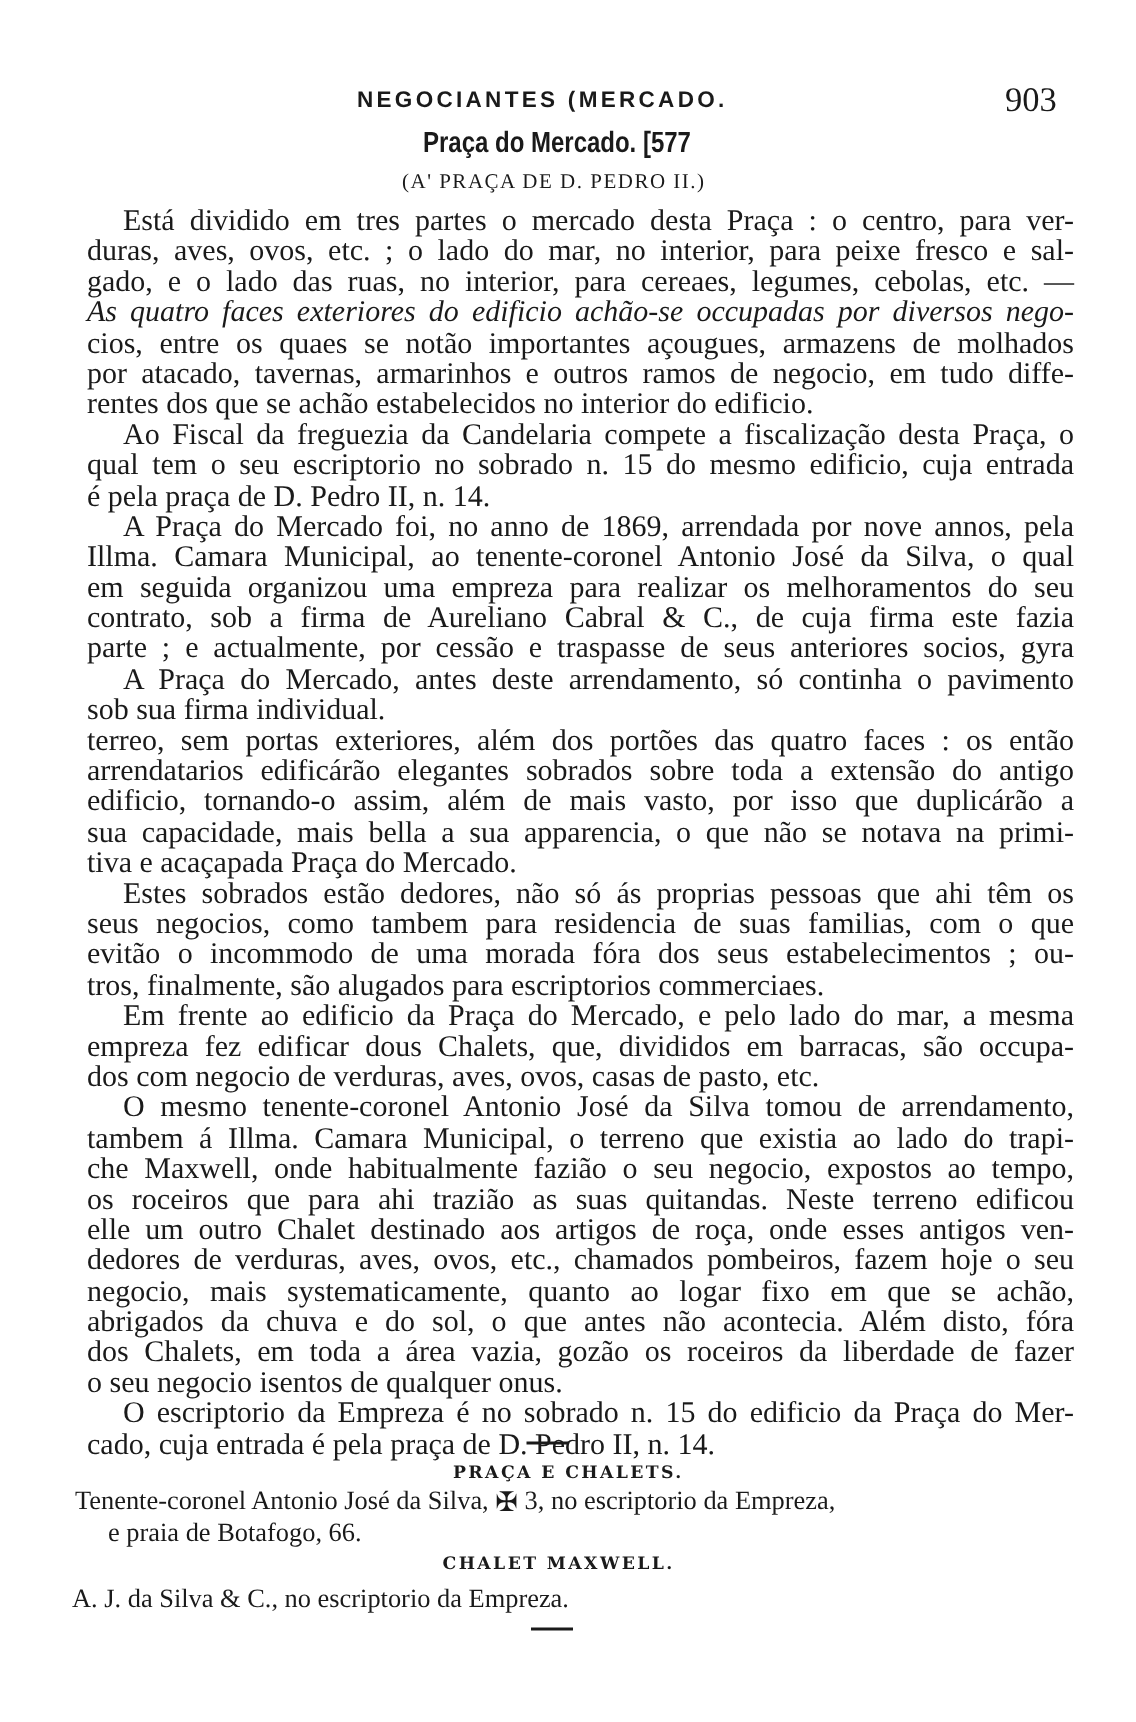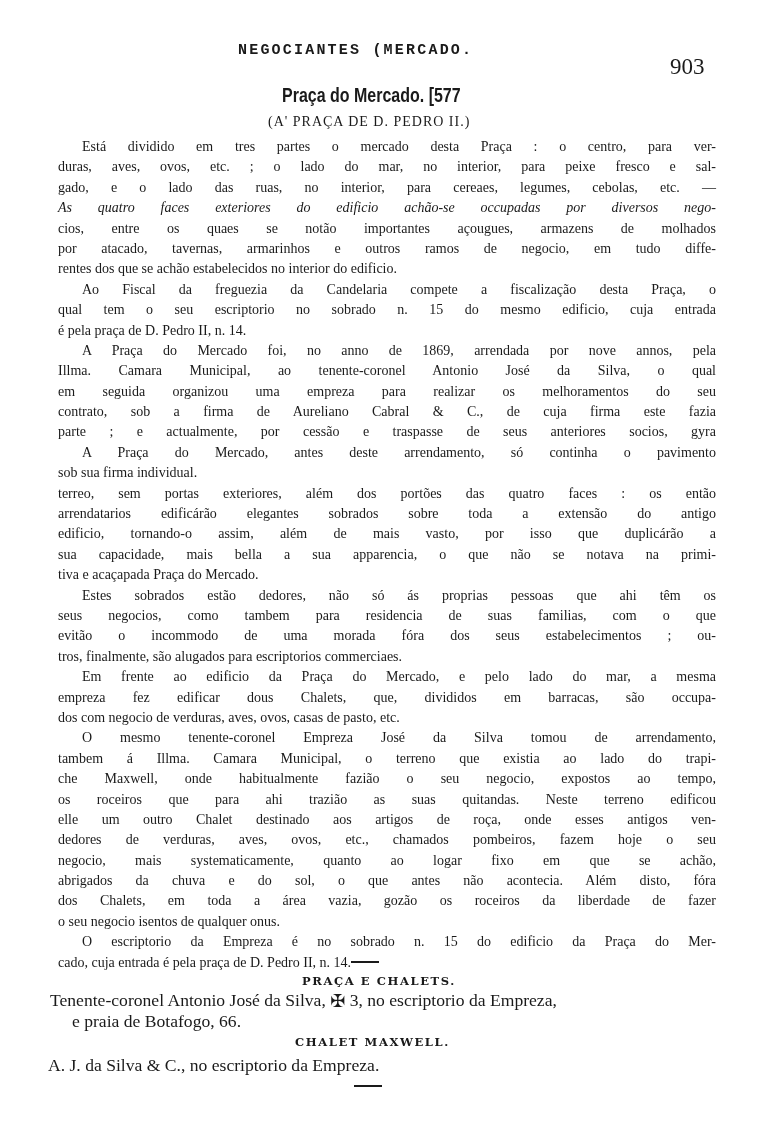--- a/index.html
+++ b/index.html
@@ -3,41 +3,41 @@
   <meta charset="utf-8">
   <style>
     html, body { margin: 0; padding: 0; background: #ffffff; }
     body {
       width: 757px; height: 1148px; position: relative; overflow: hidden;
       font-family: "Liberation Serif", "DejaVu Serif", serif;
       color: #1a1a1a;
     }
     .page { position: absolute; left: 0; top: 0; width: 757px; height: 1148px; }
     .running-head {
-      position: absolute; top: 42px; left: 238px;
-      font-family: Liberation Mono, monospace; font-weight: bold;
+      position: absolute; top: 58px; left: 238px;
+      font-family: Liberation Sans, sans-serif; font-weight: bold;
       font-size: 15px; letter-spacing: 2.2px;
     }
     .page-number {
       position: absolute; top: 54px; left: 670px;
       font-size: 23px; letter-spacing: 0px;
     }
     .section-title {
       position: absolute; top: 84px; left: 282px;
       font-size: 19.5px; font-weight: bold;
       font-family: "Liberation Sans", sans-serif; font-stretch: condensed;
       transform: scaleX(0.82); transform-origin: left top;
     }
     .subtitle {
       position: absolute; top: 114px; left: 268px;
       font-size: 14px; letter-spacing: 1px; font-variant: small-caps;
     }
     .body-text {
       position: absolute; left: 58px; top: 137px; width: 658px;
-      font-size: 14px; line-height: 20.4px;
+      font-size: 20px; line-height: 20.4px;
     }
     .line { white-space: nowrap; display: block; text-align: justify; text-align-last: justify; height: 20.4px; }
     .line.last { text-align-last: left; }
     .line.indent { padding-left: 24px; }
     .rule { position: absolute; height: 2px; background: #1a1a1a; }
     .heading-caps {
       position: absolute; font-size: 11.5px; letter-spacing: 1.6px; font-weight: bold;
       font-family: "DejaVu Serif", serif;
     }
     .entry {
@@ -84,21 +84,21 @@
 
     <span class="line indent">Estes sobrados estão dedores, não só ás proprias pessoas que ahi têm os</span>
     <span class="line">seus negocios, como tambem para residencia de suas familias, com o que</span>
     <span class="line">evitão o incommodo de uma morada fóra dos seus estabelecimentos ; ou-</span>
     <span class="line last">tros, finalmente, são alugados para escriptorios commerciaes.</span>
 
     <span class="line indent">Em frente ao edificio da Praça do Mercado, e pelo lado do mar, a mesma</span>
     <span class="line">empreza fez edificar dous Chalets, que, divididos em barracas, são occupa-</span>
     <span class="line last">dos com negocio de verduras, aves, ovos, casas de pasto, etc.</span>
 
-    <span class="line indent">O mesmo tenente-coronel Empreza José da Silva tomou de arrendamento,</span>
+    <span class="line indent">O mesmo tenente-coronel Antonio José da Silva tomou de arrendamento,</span>
     <span class="line">tambem á Illma. Camara Municipal, o terreno que existia ao lado do trapi-</span>
     <span class="line">che Maxwell, onde habitualmente fazião o seu negocio, expostos ao tempo,</span>
     <span class="line">os roceiros que para ahi trazião as suas quitandas. Neste terreno edificou</span>
     <span class="line">elle um outro Chalet destinado aos artigos de roça, onde esses antigos ven-</span>
     <span class="line">dedores de verduras, aves, ovos, etc., chamados pombeiros, fazem hoje o seu</span>
     <span class="line">negocio, mais systematicamente, quanto ao logar fixo em que se achão,</span>
     <span class="line">abrigados da chuva e do sol, o que antes não acontecia. Além disto, fóra</span>
     <span class="line">dos Chalets, em toda a área vazia, gozão os roceiros da liberdade de fazer</span>
     <span class="line last">o seu negocio isentos de qualquer onus.</span>
 

